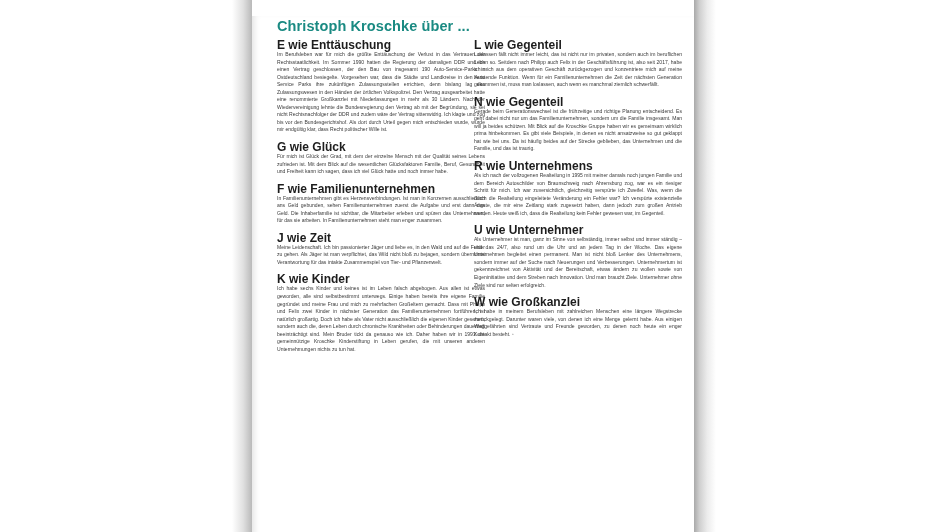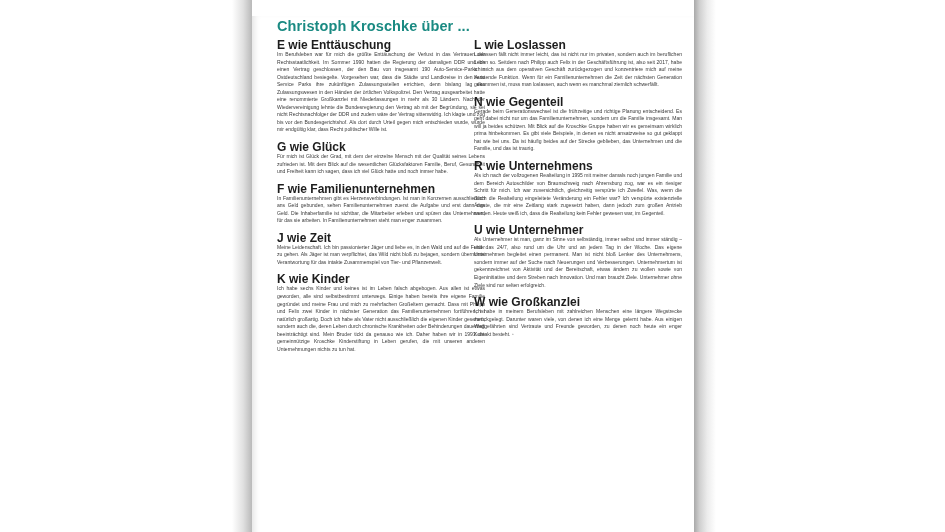--- a/index.html
+++ b/index.html
@@ -72,21 +72,21 @@
       <p>Meine Leidenschaft. Ich bin passionierter Jäger und liebe es, in den Wald und auf die Felder zu gehen. Als Jäger ist man verpflichtet, das Wild nicht bloß zu bejagen, sondern übernimmt Verantwortung für das intakte Zusammenspiel von Tier- und Pflanzenwelt.</p>
     </div>
     <div class="section">
       <h3>K wie Kinder</h3>
       <p>Ich habe sechs Kinder und keines ist im Leben falsch abgebogen. Aus allen ist etwas geworden, alle sind selbstbestimmt unterwegs. Einige haben bereits ihre eigene Familie gegründet und meine Frau und mich zu mehrfachen Großeltern gemacht. Dass mit Philipp und Felix zwei Kinder in nächster Generation das Familienunternehmen fortführen, ist natürlich großartig. Doch ich habe als Vater nicht ausschließlich die eigenen Kinder gesehen, sondern auch die, deren Leben durch chronische Krankheiten oder Behinderungen dauerhaft beeinträchtigt sind. Mein Bruder tickt da genauso wie ich. Daher haben wir in 1993 die gemeinnützige Kroschke Kinderstiftung in Leben gerufen, die mit unseren anderen Unternehmungen nichts zu tun hat.</p>
     </div>
   </div>
 
   <div class="col col-right">
     <div class="section">
-      <h3>L wie Loslassen</h3>
+      <h3>L wie Gegenteil</h3>
       <p>Loslassen fällt nicht immer leicht, das ist nicht nur im privaten, sondern auch im beruflichen Leben so. Seitdem nach Philipp auch Felix in der Geschäftsführung ist, also seit 2017, habe ich mich aus dem operativen Geschäft zurückgezogen und konzentriere mich auf meine beratende Funktion. Wenn für ein Familienunternehmen die Zeit der nächsten Generation gekommen ist, muss man loslassen, auch wenn es manchmal ziemlich schwerfällt.</p>
     </div>
     <div class="section">
       <h3>N wie Gegenteil</h3>
       <p>Gerade beim Generationswechsel ist die frühzeitige und richtige Planung entscheidend. Es geht dabei nicht nur um das Familienunternehmen, sondern um die Familie insgesamt. Man will ja beides schützen. Mit Blick auf die Kroschke Gruppe haben wir es gemeinsam wirklich prima hinbekommen. Es gibt viele Beispiele, in denen es nicht ansatzweise so gut geklappt hat wie bei uns. Da ist häufig beides auf der Strecke geblieben, das Unternehmen und die Familie, und das ist traurig.</p>
     </div>
     <div class="section">
       <h3>R wie Unternehmens</h3>
       <p>Als ich nach der vollzogenen Realteilung in 1995 mit meiner damals noch jungen Familie und dem Bereich Autoschilder von Braunschweig nach Ahrensburg zog, war es ein riesiger Schritt für mich. Ich war zuversichtlich, gleichzeitig verspürte ich Zweifel. Was, wenn die durch die Realteilung eingeleitete Veränderung ein Fehler war? Ich verspürte existenzielle Ängste, die mir eine Zeitlang stark zugesetzt haben, dann jedoch zum großen Antrieb wurden. Heute weiß ich, dass die Realteilung kein Fehler gewesen war, im Gegenteil.</p>
     </div>

